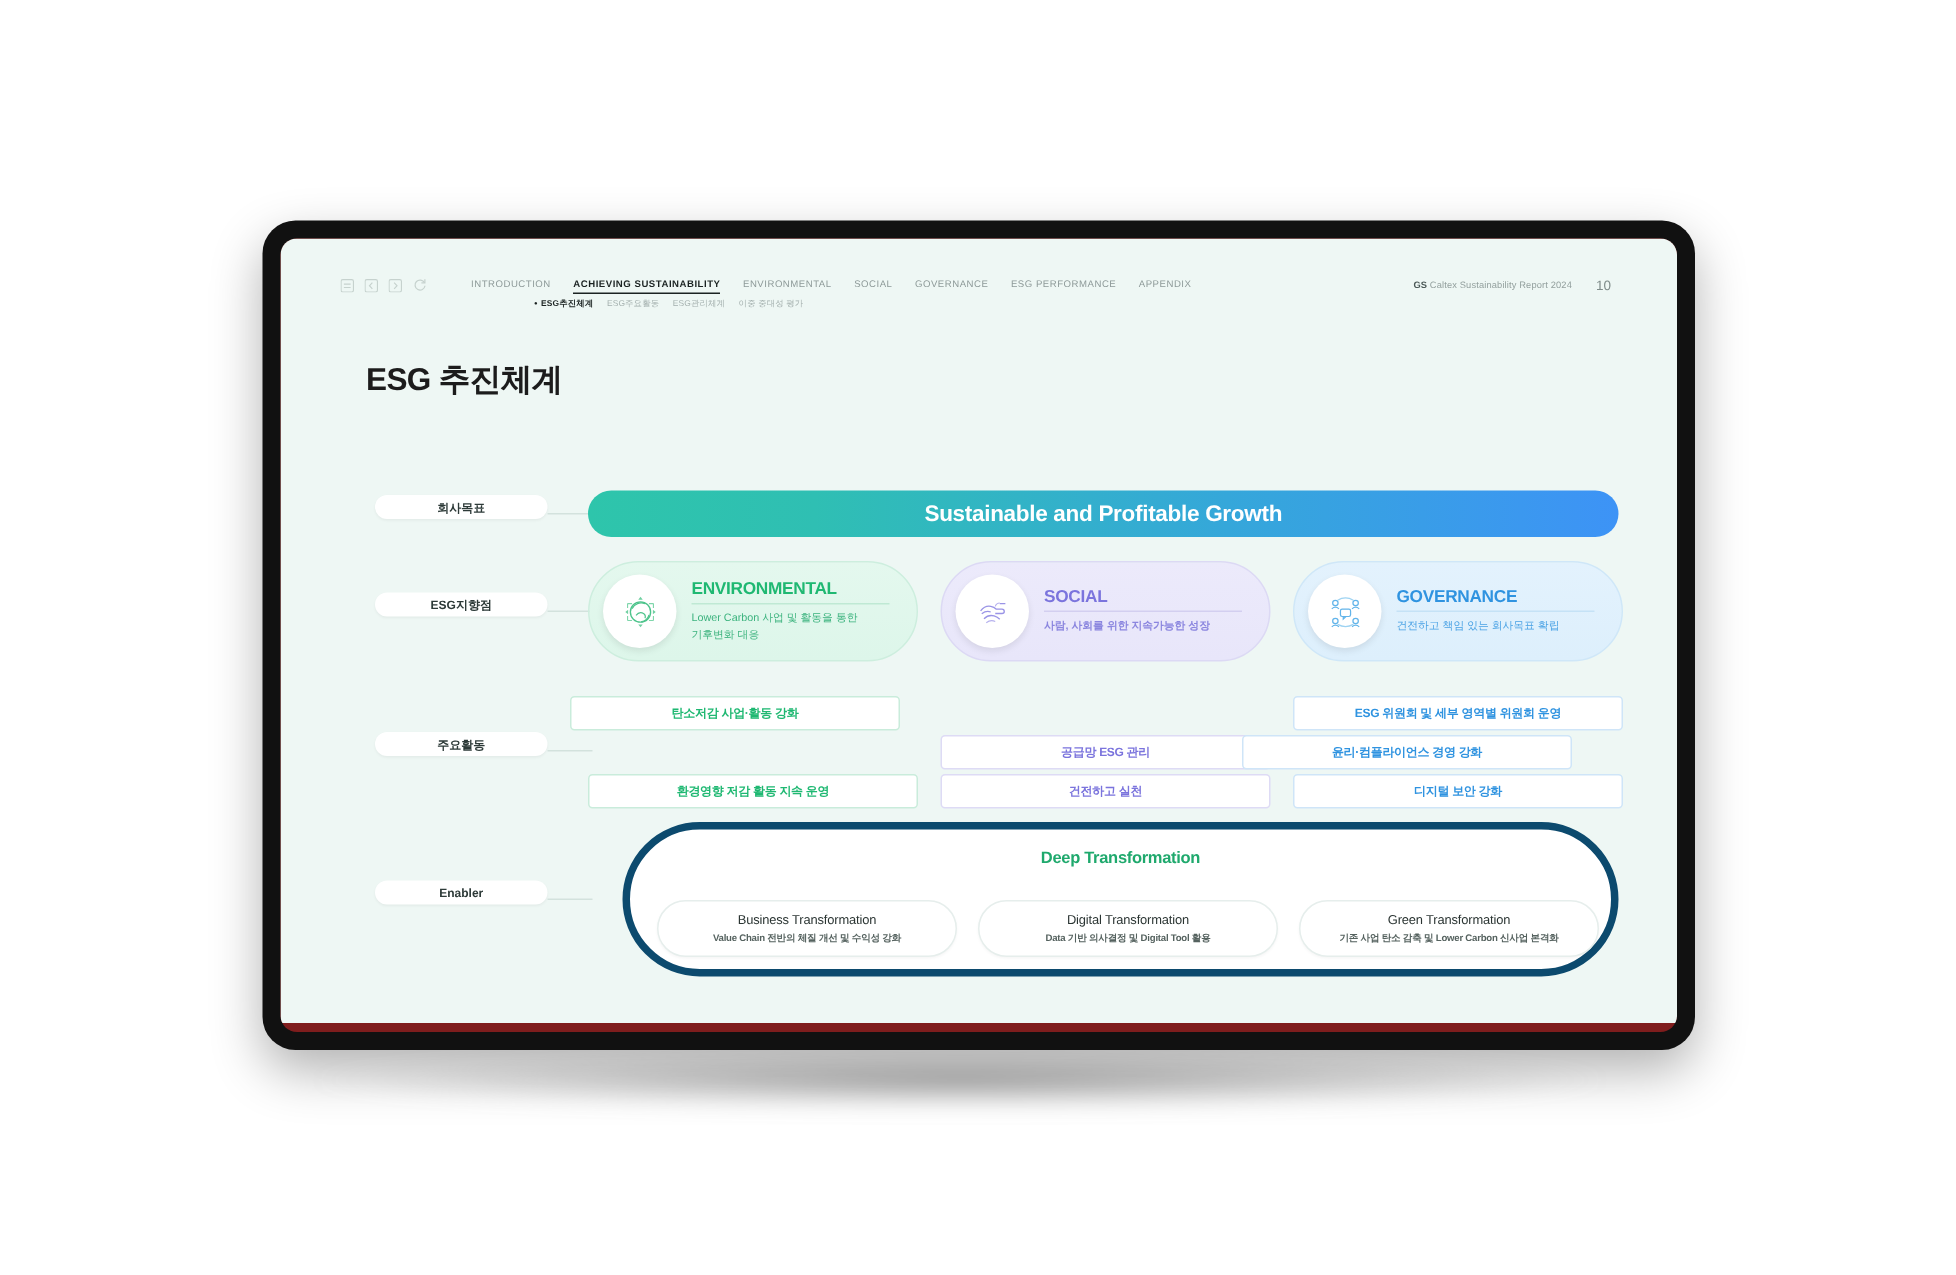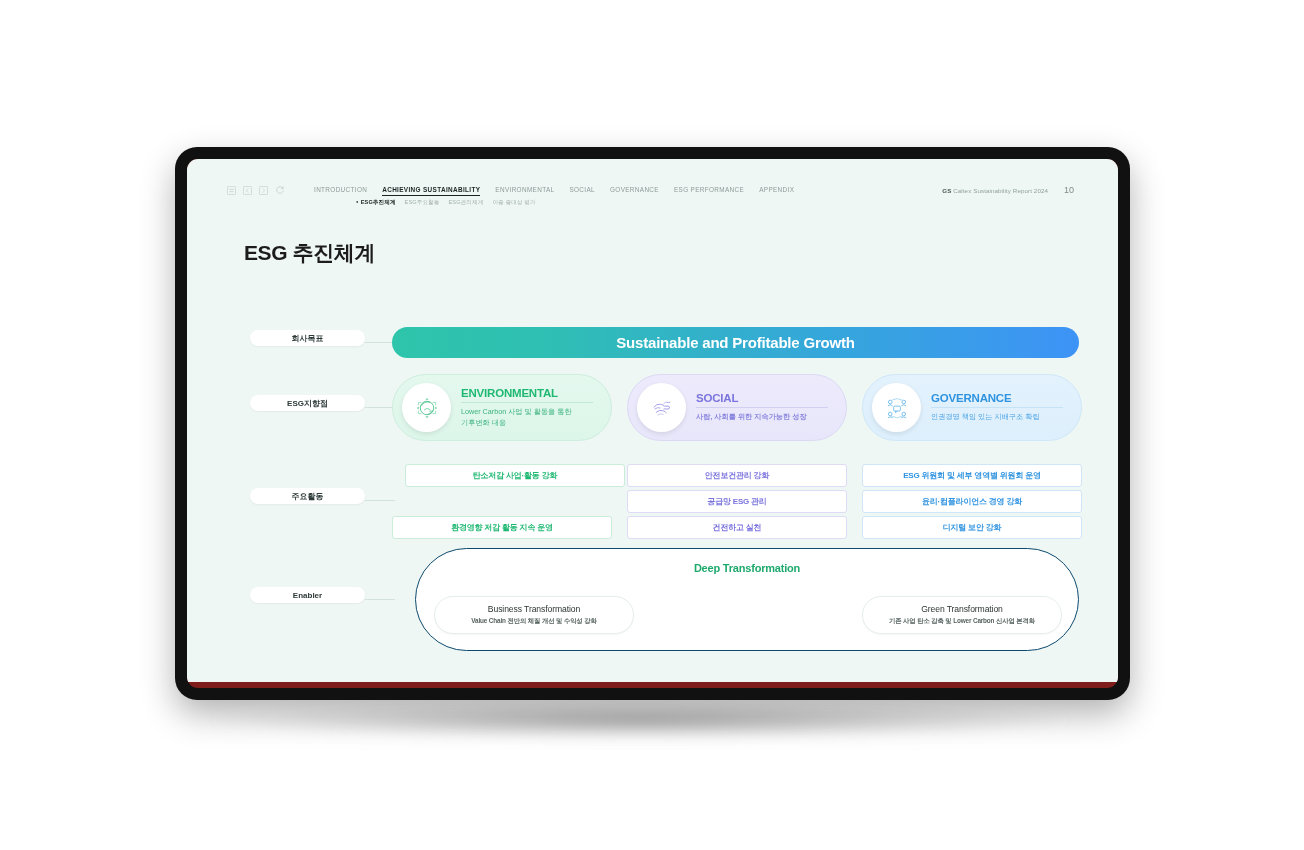--- a/index.html
+++ b/index.html
@@ -161,21 +161,21 @@
   }
   .chip.env { border: 1px solid #c9ecdb; color: #1fb872; }
   .chip.soc { border: 1px solid #dedbf5; color: #7b74dd; }
   .chip.gov { border: 1px solid #cfe5f8; color: #2f93e0; }
 
   
   #enabler {
     position: absolute; left: 228px; top: 389px;
     width: 664px; height: 103px;
     background: #ffffff; border-radius: 52px;
-    border: 1px solid #0c4a6e;
+    border: 5px solid #0c4a6e;
   }
   #enabler-title {
     position: absolute; top: 13px; left: 0; right: 0;
     text-align: center; font-size: 11px; font-weight: 700; color: #1fa96d;
     letter-spacing: -0.2px;
   }
   #enabler-sub {
     position: absolute; top: 29px; left: 0; right: 0;
     text-align: center; font-size: 7.4px; color: #3a4745; font-weight: 500;
   }
@@ -321,41 +321,44 @@
                 <path d="M13 9.5 q7 -4 14 0" stroke="#9ed3f2"></path>
                 <path d="M13 31 q7 4 14 0" stroke="#9ed3f2"></path>
                 <rect x="15.5" y="17.5" width="9" height="6.5" rx="1.5"></rect>
                 <path d="M18 24 l0 2.2 l2.4 -2.2"></path>
               </g>
             </svg>
           </div>
           <div class="pillar-body">
             <div class="pillar-title">GOVERNANCE</div>
             <div class="pillar-rule"></div>
-            <div class="pillar-desc">인권경영 책임 있는 지배구조 확립</div>
-          </div>
-        </div>
-
-        <div class="chip env" style="left:218px; top:305px">탄소저감 사업·활동 강화</div>
+            <div class="pillar-desc">건전하고 책임 있는 회사목표 확립</div>
+          </div>
+        </div>
+
+        <div class="chip env" style="left:193px; top:305px">탄소저감 사업·활동 강화</div>
         <div class="chip env" style="left:205px; top:357px">환경영향 저감 활동 지속 운영</div>
 
-        <div class="chip soc" style="left:440px; top:305px">안전보건관리 강화</div>
         <div class="chip soc" style="left:440px; top:331px">공급망 ESG 관리</div>
         <div class="chip soc" style="left:440px; top:357px">건전하고 실천</div>
 
         <div class="chip gov" style="left:675px; top:305px">ESG 위원회 및 세부 영역별 위원회 운영</div>
-        <div class="chip gov" style="left:675px; top:331px">윤리·컴플라이언스 경영 강화</div>
+        <div class="chip gov" style="left:641px; top:331px">윤리·컴플라이언스 경영 강화</div>
         <div class="chip gov" style="left:675px; top:357px">디지털 보안 강화</div>
 
         <div id="enabler">
           <div id="enabler-title">Deep Transformation</div>
 
           <div class="tx-box" style="left:18px">
             <div class="tx-title">Business Transformation</div>
             <div class="tx-sub">Value Chain 전반의 체질 개선 및 수익성 강화</div>
+          </div>
+          <div class="tx-box" style="left:232px">
+            <div class="tx-title">Digital Transformation</div>
+            <div class="tx-sub">Data 기반 의사결정 및 Digital Tool 활용</div>
           </div>
           <div class="tx-box" style="left:446px">
             <div class="tx-title">Green Transformation</div>
             <div class="tx-sub">기존 사업 탄소 감축 및 Lower Carbon 신사업 본격화</div>
           </div>
         </div>
 
       </div>
     </div>
   </div>

